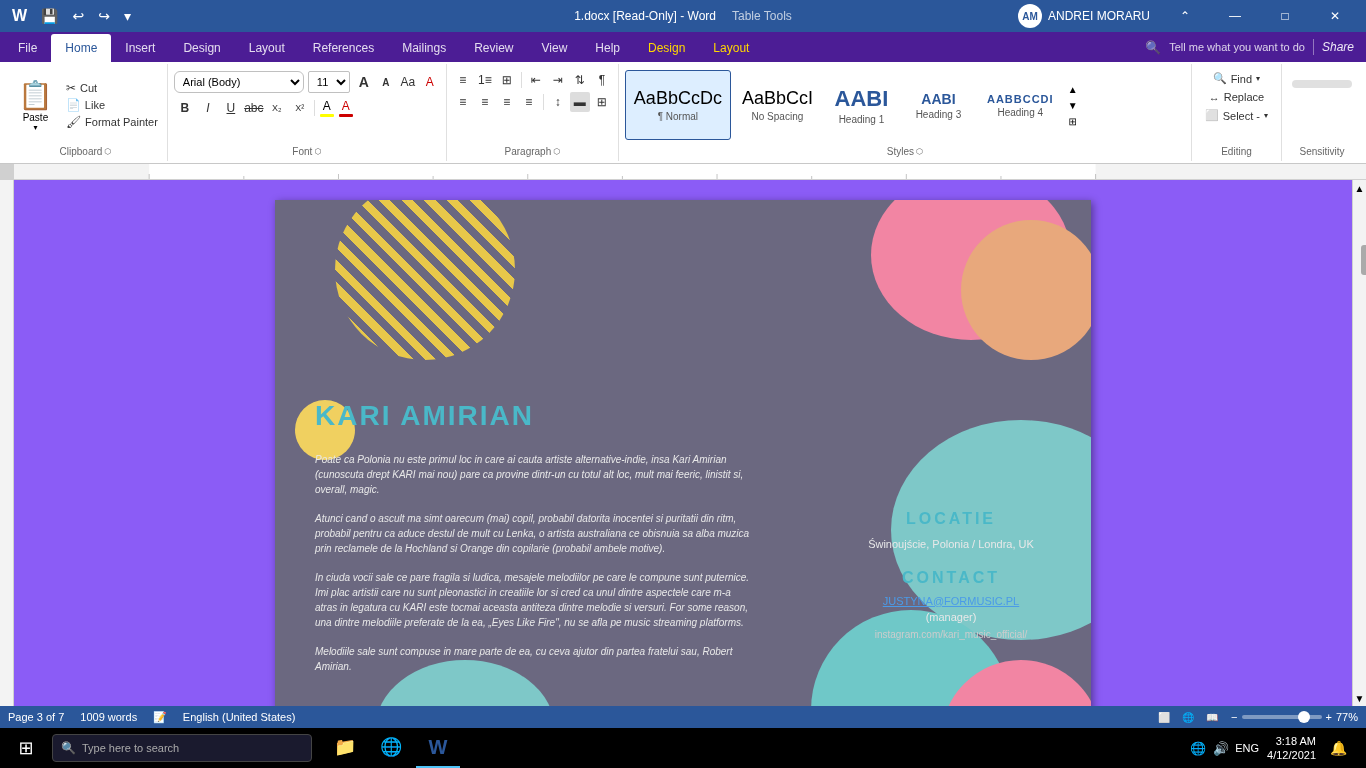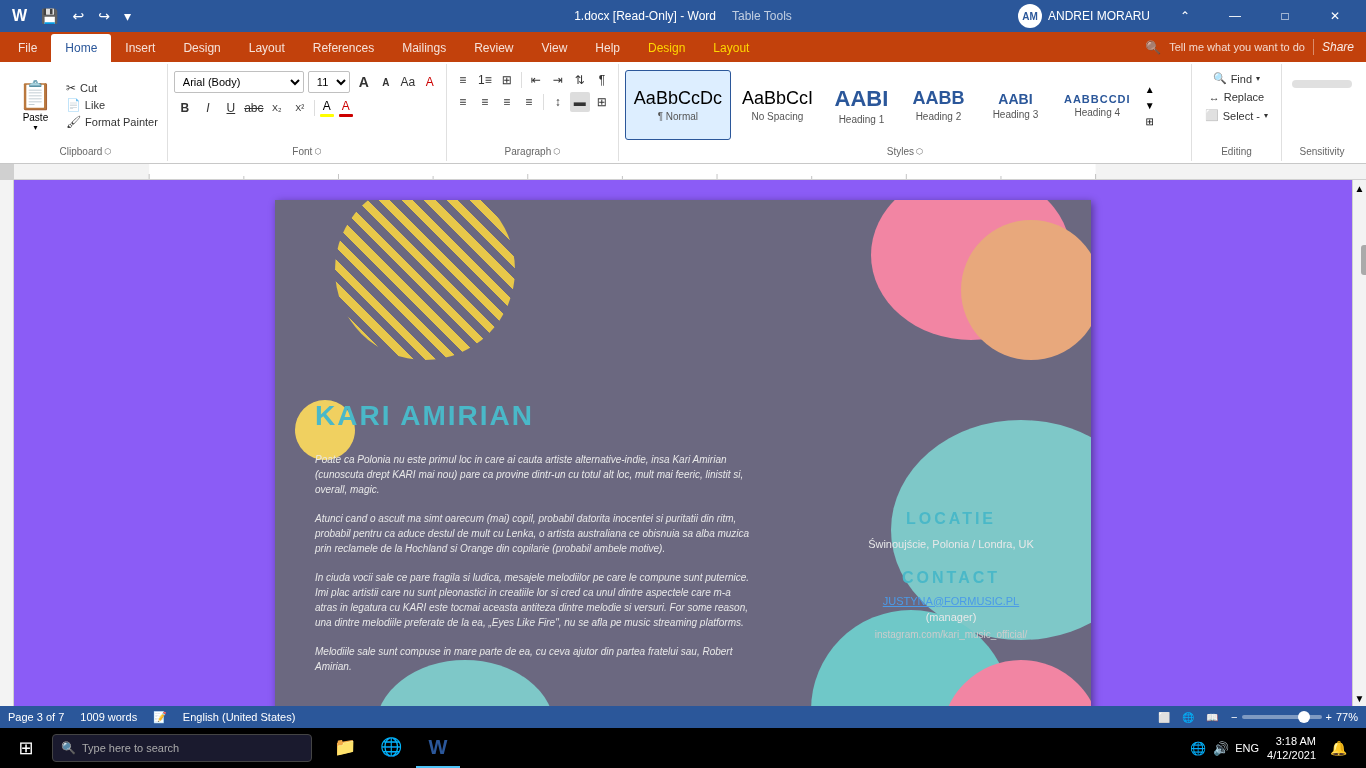--- a/index.html
+++ b/index.html
@@ -19,21 +19,21 @@
     .title-bar-left { display: flex; align-items: center; gap: 8px; }
     .title-bar-right { display: flex; align-items: center; gap: 12px; margin-left: auto; }
     .window-controls { display: flex; gap: 4px; }
     .window-btn { width: 46px; height: 32px; display: flex; align-items: center; justify-content: center; cursor: pointer; font-size: 12px; color: white; }
     .quick-access { display: flex; align-items: center; gap: 6px; }
     .quick-btn { color: white; font-size: 14px; cursor: pointer; padding: 2px 4px; }
     .user-area { display: flex; align-items: center; gap: 6px; font-size: 12px; color: white; }
     .user-avatar { width: 24px; height: 24px; border-radius: 50%; background: #fff; display: flex; align-items: center; justify-content: center; color: #2b579a; font-size: 10px; font-weight: bold; }
 
     
-    .ribbon { background: #c2410c; }
+    .ribbon { background: #4c1d95; }
     .ribbon-tabs { display: flex; align-items: flex-end; height: 30px; padding-left: 4px; }
     .ribbon-tab {
       padding: 4px 14px;
       font-size: 12px;
       color: rgba(255,255,255,0.85);
       cursor: pointer;
       height: 28px;
       display: flex;
       align-items: center;
     }
@@ -107,21 +107,21 @@
     .font-row { display: flex; gap: 4px; align-items: center; margin: 1px 0; }
     .font-select {
       border: 1px solid #c0c0c0;
       border-radius: 2px;
       padding: 1px 4px;
       font-size: 11px;
       background: white;
       cursor: pointer;
       height: 22px;
     }
-    .font-name-select { width: 130px; }
+    .font-name-select { width: 130px; border-radius: 6px; }
     .font-size-select { width: 42px; }
     .font-size-btns { display: flex; gap: 2px; }
     .icon-btn {
       width: 20px; height: 20px;
       display: flex; align-items: center; justify-content: center;
       cursor: pointer; border-radius: 2px; font-size: 12px;
       color: #333;
     }
     .format-btns { display: flex; gap: 1px; align-items: center; }
     .fmt-btn {
@@ -550,24 +550,20 @@
       </div>
       <div class="style-item">
         <span class="style-preview">AaBbCcI</span>
         <span class="style-label">No Spacing</span>
       </div>
       <div class="style-item">
         <span class="style-preview" style="font-size:22px;color:#2b579a;font-weight:bold;">AABI</span>
         <span class="style-label">Heading 1</span>
       </div>
       <div class="style-item">
-        <span class="style-preview" style="font-size:18px;color:#2b579a;font-weight:bold;">AABB</span>
-        <span class="style-label">Heading 2</span>
-      </div>
-      <div class="style-item">
         <span class="style-preview" style="font-size:14px;color:#2b579a;font-weight:bold;">AABI</span>
         <span class="style-label">Heading 3</span>
       </div>
       <div class="style-item">
         <span class="style-preview" style="font-size:11px;color:#2b579a;font-weight:bold;letter-spacing:1px;">AABBCCDI</span>
         <span class="style-label">Heading 4</span>
       </div>
       <div class="styles-scroll">
         <div class="scroll-btn">▲</div>
         <div class="scroll-btn">▼</div>

